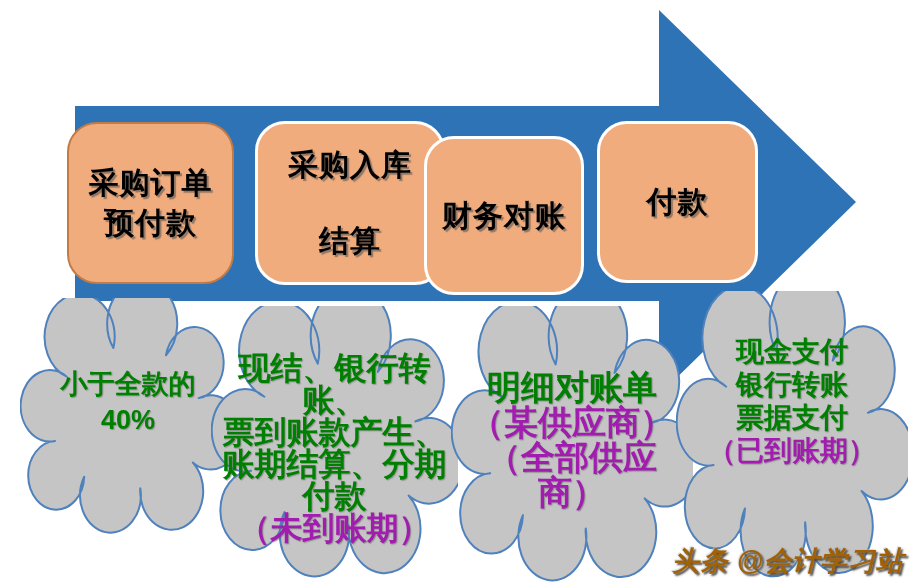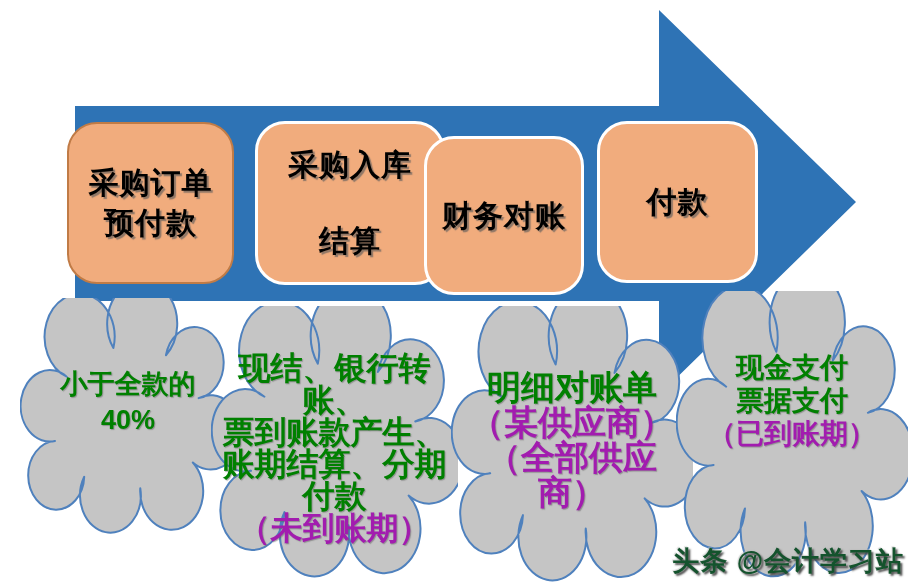--- a/index.html
+++ b/index.html
@@ -61,24 +61,25 @@
   #cloud-4{left:676px;top:291px;width:232px;height:287px;}
   #cloud-4 .cloud-text{font-size:28px;line-height:33px;transform:translateY(-34px);}
 
   
   #watermark{
     position:absolute;
     right:6px;top:543px;
     font-family:"Liberation Sans","DejaVu Sans",sans-serif;
     font-size:27px;
     font-weight:bold;
-    color:#14532d;
+    color:#a16207;
     letter-spacing:1px;
     text-shadow:2px 2px 2px rgba(70,70,70,.95), -1px -1px 1px rgba(190,190,190,.6);
     z-index:5;
+    font-style:italic;
   }
 </style>
 </head>
 <body>
 
 <div id="canvas">
 
   <svg id="arrow-svg" viewBox="0 0 910 583" preserveAspectRatio="none">
     <polygon points="75,106 659,106 659,10 856,202 659,395 659,301 75,301" fill="#2E73B5"></polygon>
   </svg>
@@ -132,20 +133,21 @@
       <div class="t-red">商）</div>
     </div>
   </div>
 
   <div id="cloud-4" class="cloud">
     <svg viewBox="0 0 185 165" preserveAspectRatio="none">
       <path d="M 30,100 a 25,25 0 1 1 10,-45 a 30,30 0 1 1 40,-20 a 30,30 0 1 1 45,5 a 25,25 0 1 1 28,30 a 26,26 0 1 1 -5,45 a 27,27 0 1 1 -45,18 a 26,26 0 1 1 -48,-8 a 24,24 0 1 1 -25,-25 z" fill="#C5C5C5" stroke="#4F81BD" stroke-width="2" stroke-linejoin="round" vector-effect="non-scaling-stroke"></path>
     </svg>
     <div class="cloud-text">
       <div class="t-green">现金支付</div>
+      <div class="t-green">银行转账</div>
       <div class="t-green">票据支付</div>
       <div class="t-red">（已到账期）</div>
     </div>
   </div>
 
   <div id="watermark">头条 @会计学习站</div>
 
 </div>
 
 </body></html>

